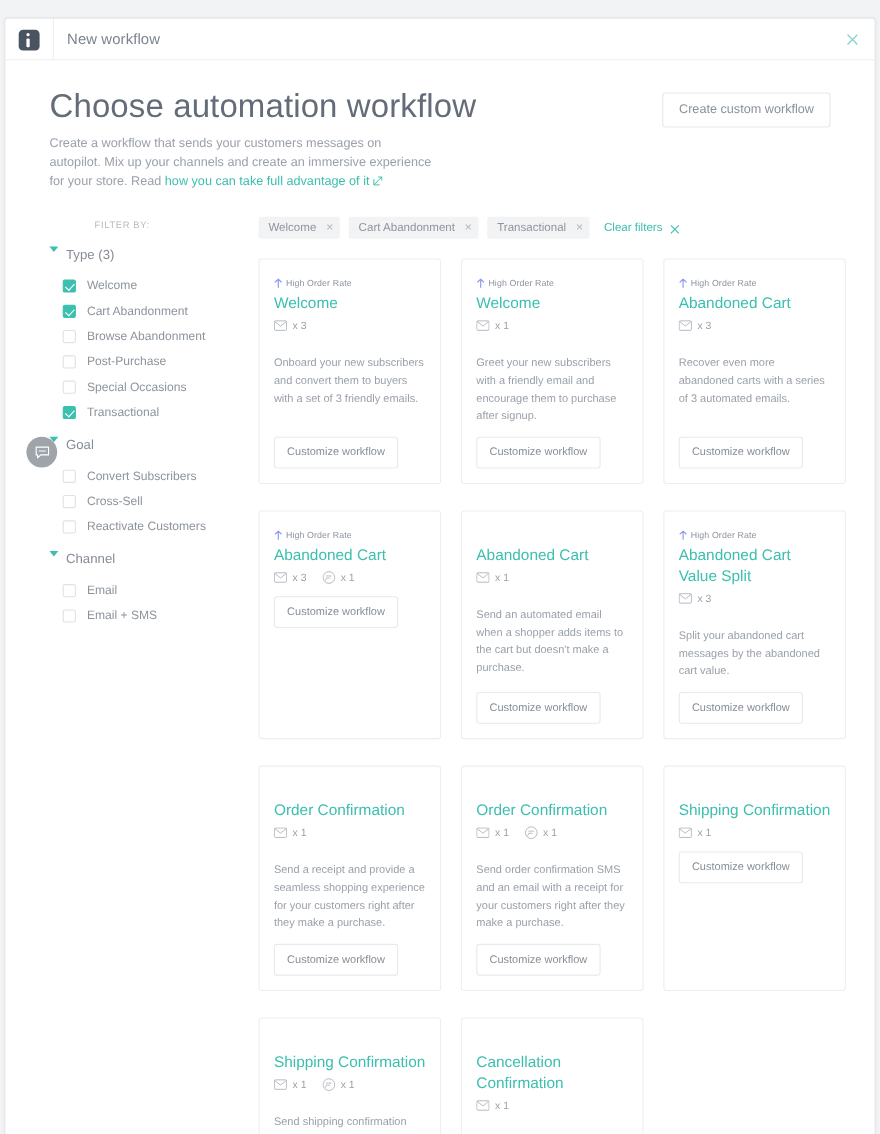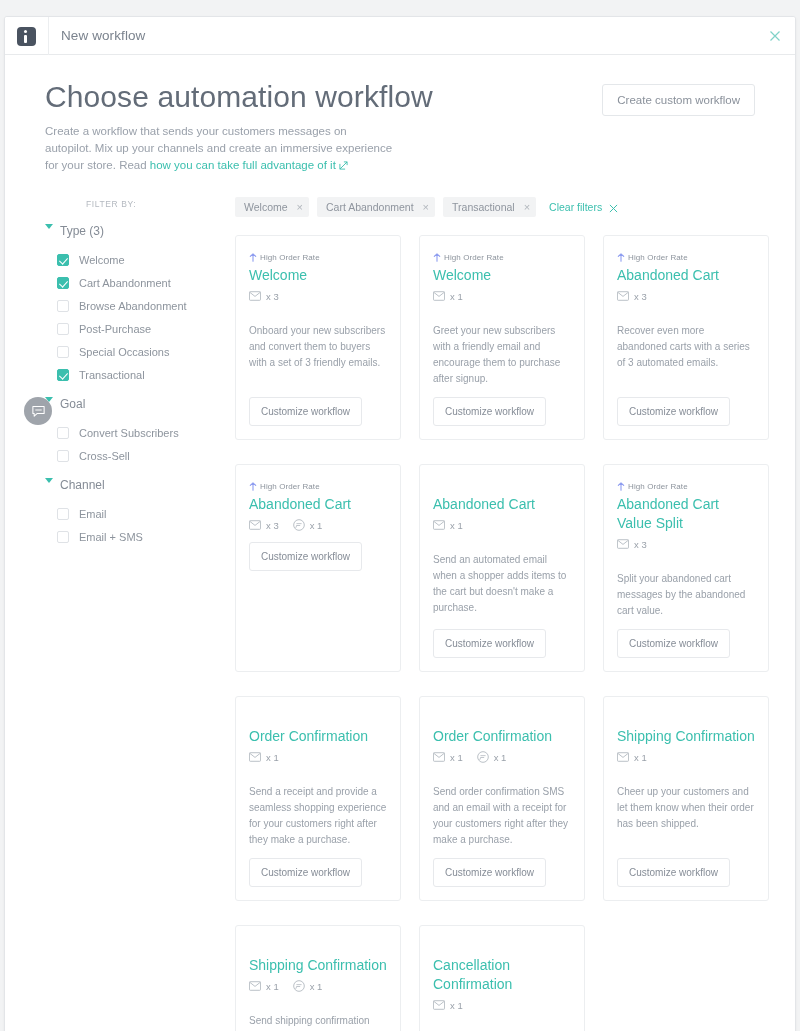--- a/index.html
+++ b/index.html
@@ -371,20 +371,24 @@
               <span>Goal</span>
             </div>
             <div class="opt">
               <span class="cbx"></span>
               <span class="opt-label">Convert Subscribers</span>
             </div>
             <div class="opt">
               <span class="cbx"></span>
               <span class="opt-label">Cross-Sell</span>
             </div>
+            <div class="opt">
+              <span class="cbx"></span>
+              <span class="opt-label">Reactivate Customers</span>
+            </div>
             <div class="group-gap"></div>
             <div class="group-head">
               <span class="caret"></span>
               <span>Channel</span>
             </div>
             <div class="opt">
               <span class="cbx"></span>
               <span class="opt-label">Email</span>
             </div>
             <div class="opt">
@@ -616,21 +620,20 @@
                 <div class="chan">
                   <span class="chan-ic">
                     <svg width="12" height="10" viewBox="0 0 14 11">
                       <rect x="0.5" y="0.5" width="13" height="10" rx="1" fill="none" stroke="#b0b6be" stroke-width="1"></rect>
                       <path d="M0.8 1.1 L7 6 L13.2 1.1" fill="none" stroke="#b0b6be" stroke-width="1"></path>
                     </svg>
                   </span>
                   <span class="chan-txt">x 1</span>
                 </div>
               </div>
-              <div class="card-desc">Cheer up your customers and let them know when their order has been shipped.</div>
               <button class="cust-btn">Customize workflow</button>
             </div>
             <div class="card">
               <div class="badge-spacer"></div>
               <div class="card-title">Shipping Confirmation</div>
               <div class="channels">
                 <div class="chan">
                   <span class="chan-ic">
                     <svg width="12" height="10" viewBox="0 0 14 11">
                       <rect x="0.5" y="0.5" width="13" height="10" rx="1" fill="none" stroke="#b0b6be" stroke-width="1"></rect>

